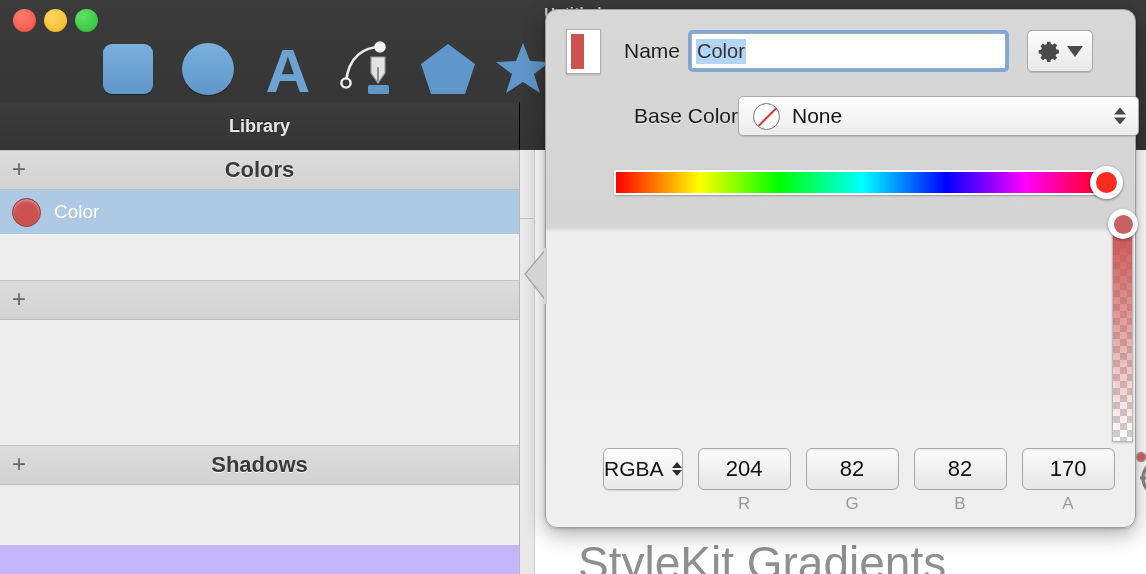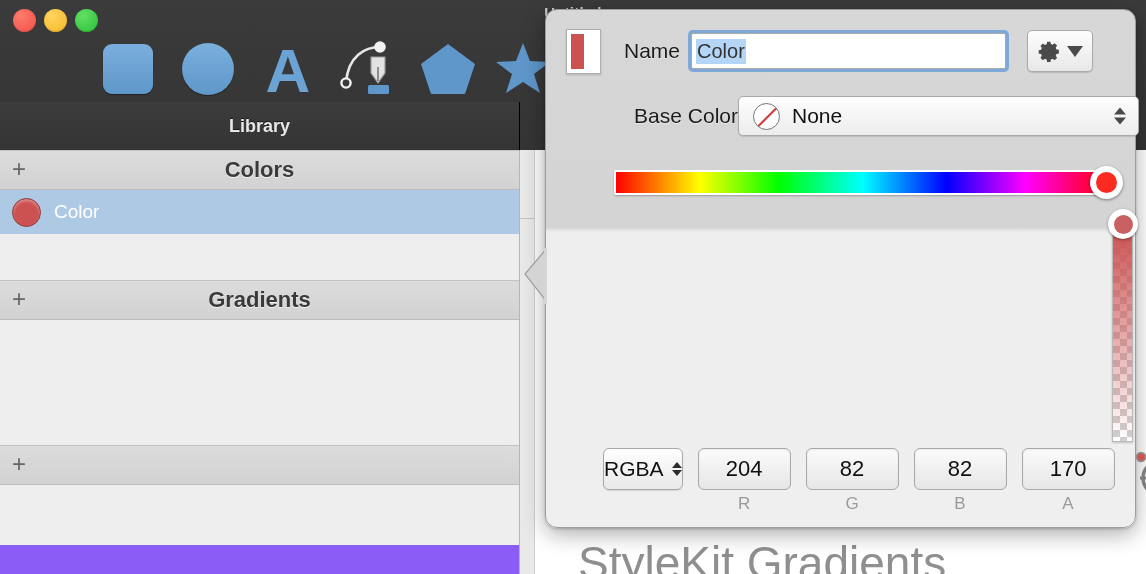--- a/index.html
+++ b/index.html
@@ -83,21 +83,21 @@
   .sh-oval {
     width: 52px; height: 52px; border-radius: 50%;
     background: linear-gradient(to bottom, #7bb0dd, #5f97ca);
     box-shadow: 0 1px 1px rgba(0,0,0,0.4);
   }
 
   
   .library {
     position: absolute;
     left: 0; top: 150px; width: 519px; height: 424px;
-    background: #8b5cf6;
+    background: #c4b5fd;
     border-right: 1px solid #b6b6b6;
   }
   .lib-header {
     position: absolute; left: 0; top: -48px;
     width: 519px; height: 48px;
     background: linear-gradient(to bottom, #3c3c3c, #343434);
     display: flex; align-items: center; justify-content: center;
     color: #e8e8e8;
     font-size: 18px; font-weight: bold;
     text-shadow: 0 -1px 0 rgba(0,0,0,0.6);
@@ -515,26 +515,26 @@
       </div>
       <div class="sec-body" style="height:90px;">
         <div class="lib-row selected">
           <div class="dot"></div>
           <div class="rname">Color</div>
         </div>
       </div>
 
       <div class="sec-head">
         <div class="plus">+</div>
-        <div class="stitle">Gradients</div>
       </div>
       <div class="sec-body" style="height:125px;"></div>
 
       <div class="sec-head">
         <div class="plus">+</div>
+        <div class="stitle">Shadows</div>
       </div>
       <div class="sec-body" style="height:60px;"></div>
     </div>
 
     <div class="canvas">
       <div class="canvas-gutter">
         <div class="canvas-gutter-tick"></div>
       </div>
       <div class="canvas-title">StyleKit Gradients</div>
     </div>

